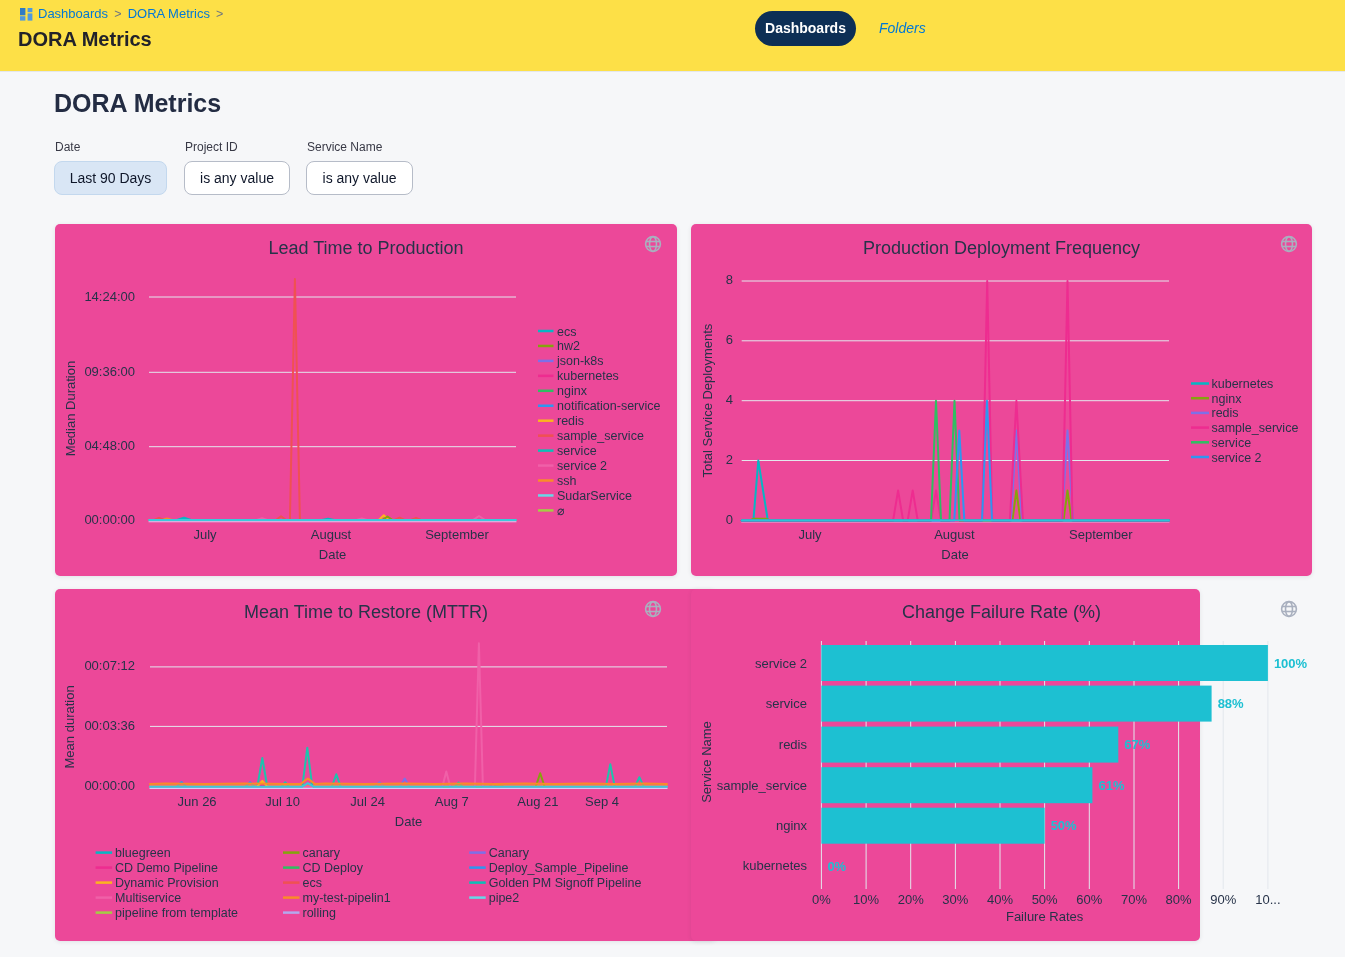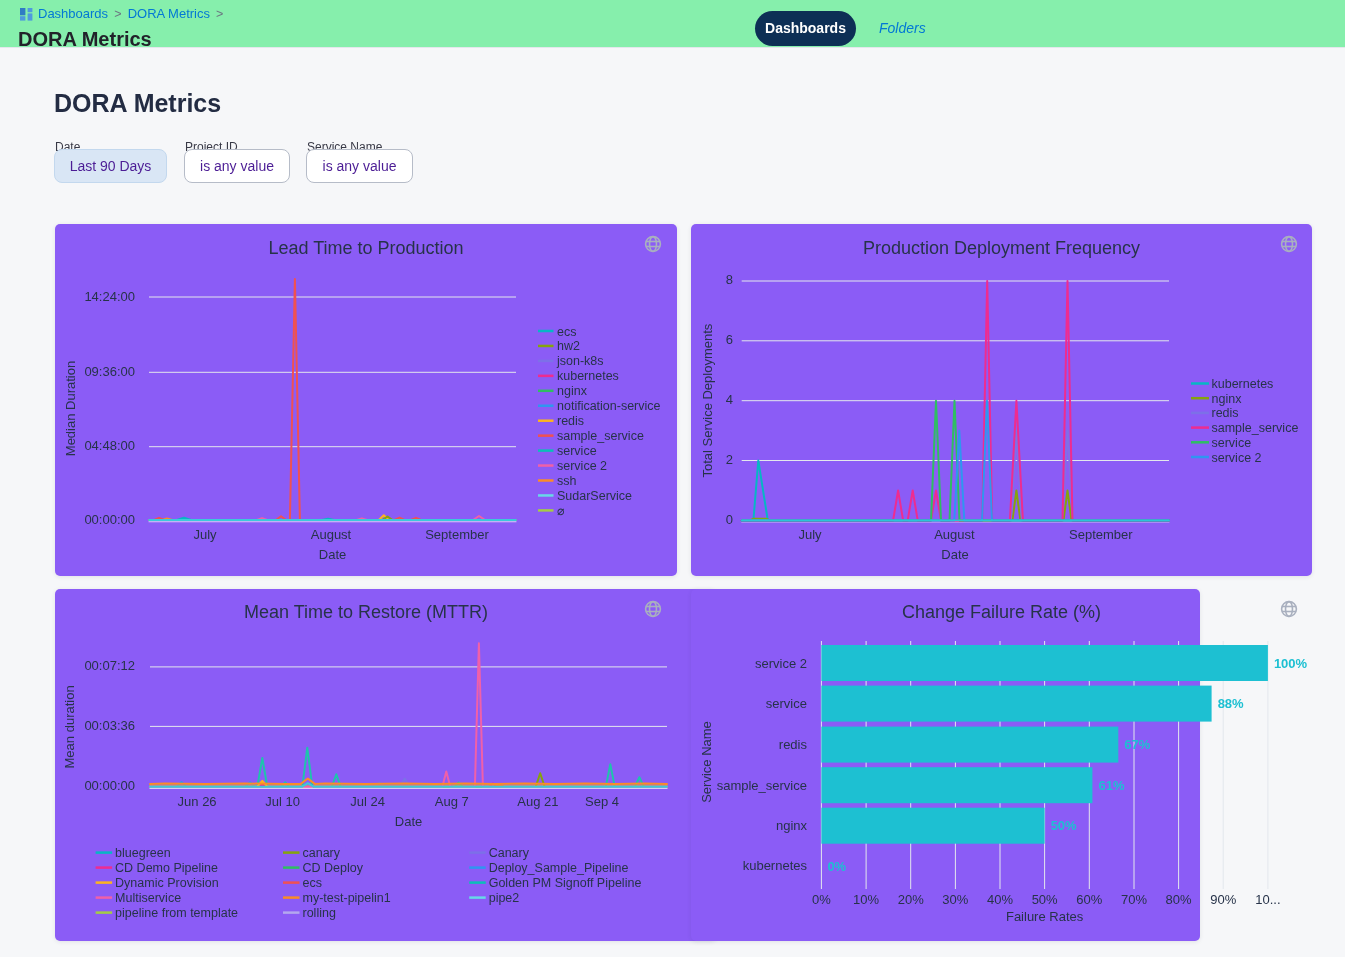--- a/index.html
+++ b/index.html
@@ -1,26 +1,26 @@
 <!DOCTYPE html>
 <html><head><meta charset="utf-8">
 <style>
 * { margin:0; padding:0; box-sizing:border-box; }
 html,body { width:1345px; height:957px; font-family:"Liberation Sans",sans-serif; background:#f6f7f9; overflow:hidden; }
-.header { position:absolute; left:0; top:0; width:1345px; height:48px; background:#86efac; border-bottom:1px solid #e4e7ec; }
+.header { position:absolute; left:0; top:0; width:1345px; height:72px; background:#fde047; border-bottom:1px solid #e4e7ec; }
 .crumb { position:absolute; left:38px; top:6px; font-size:13px; color:#0278d5; }
 .crumb .sep { color:#6b7480; padding:0 2.5px; font-size:12.5px; }
 .hicon { position:absolute; left:19.5px; top:7.5px; width:13px; height:13px; }
 .htitle { position:absolute; left:18px; top:28px; font-size:20px; font-weight:700; color:#22222a; }
 .pill { position:absolute; left:755px; top:11px; width:101px; height:35px; background:#0d2f55; border-radius:17.5px; color:#fff; font-size:14px; font-weight:700; text-align:center; line-height:35px; }
 .folders { position:absolute; left:879px; top:11px; font-size:14px; color:#0278d5; line-height:34px;font-style:italic; }
 .h1 { position:absolute; left:54px; top:89px; font-size:25px; font-weight:700; color:#232c43; }
 .flabel { position:absolute; font-size:12px; color:#383946; }
-.fbtn { position:absolute; top:149px; height:34px; font-size:14px; color:#4c1d95; text-align:center; line-height:32px; border-radius:8px; }
-.card { position:absolute; background:#8b5cf6; border-radius:5px; box-shadow:0 1px 4px rgba(40,48,70,.10); }
+.fbtn { position:absolute; top:161px; height:34px; font-size:14px; color:#0f172a; text-align:center; line-height:32px; border-radius:8px; }
+.card { position:absolute; background:#ec4899; border-radius:5px; box-shadow:0 1px 4px rgba(40,48,70,.10); }
 </style></head>
 <body>
 <div class="header">
   <svg class="hicon" viewBox="0 0 13 13">
     <rect x="0" y="0" width="5.4" height="7.3" fill="#2f7cc4"></rect>
     <rect x="0" y="8.2" width="5.4" height="4.4" fill="#4f9ade"></rect>
     <rect x="7.6" y="0" width="4.8" height="4.2" fill="#4f9ade"></rect>
     <rect x="7.6" y="5.4" width="4.8" height="7.2" fill="#4f9ade"></rect>
   </svg>
   <div class="crumb">Dashboards <span class="sep">&gt;</span> DORA Metrics <span class="sep">&gt;</span></div>

